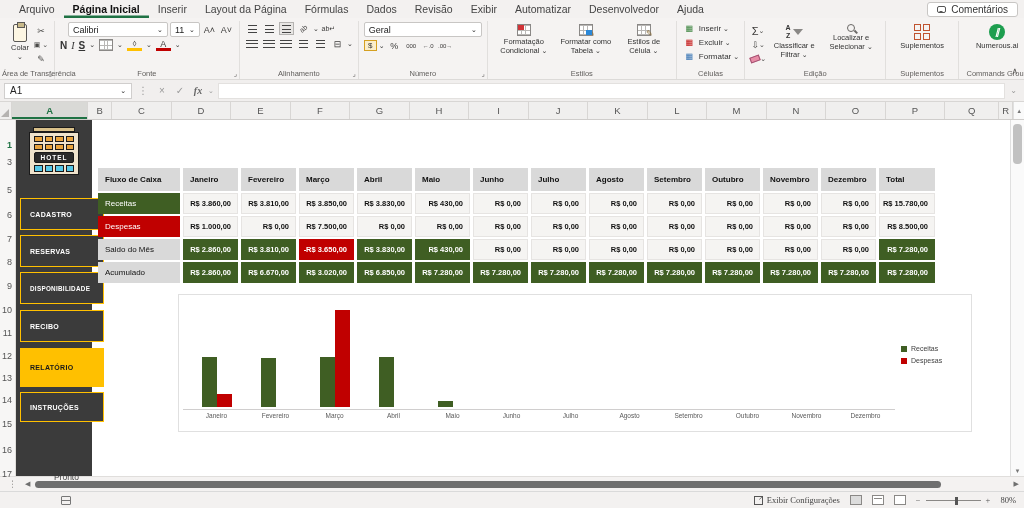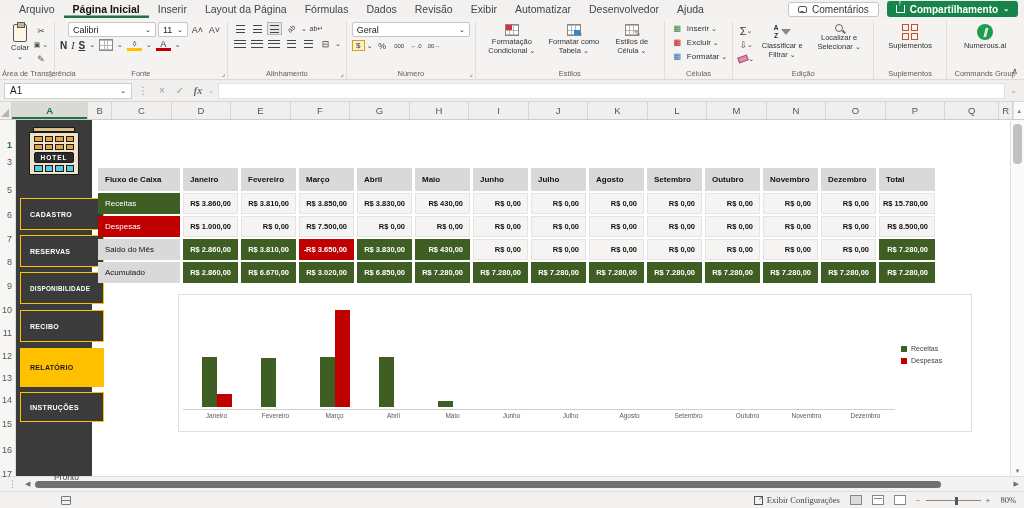--- a/index.html
+++ b/index.html
@@ -165,25 +165,20 @@
         <span class="menu-tab">Exibir</span>
         <span class="menu-tab">Automatizar</span>
         <span class="menu-tab">Desenvolvedor</span>
         <span class="menu-tab">Ajuda</span>
       </div>
     <div class="menu-right">
       <button class="comments-btn">
         <span class="comment-ic"></span>
         <span>Comentários</span>
       </button>
-      <button class="share-btn">
-        <span class="share-ic"></span>
-        <span>Compartilhamento</span>
-        <span class="chev">⌄</span>
-      </button>
     </div>
   </div>
 
   <div class="ribbon">
 
     <div class="rgroup">
       <div class="big-btn">
         <span class="clipboard-ic"></span>
         <span><span>Colar</span> <span class="chev">⌄</span></span>
       </div>
@@ -192,21 +187,21 @@
         <span class="mini-btn" style="font-size:7px;">▣ ⌄</span>
         <span class="mini-btn">✎</span>
       </div>
       <div class="rgroup-label"><span>Área de Transferência</span></div>
       <span class="launcher">⌟</span>
     </div>
 
     <div class="rgroup">
       <div class="rrows">
         <div class="icon-row">
-          <div class="rselect" style="width:88px;margin-left:8px;">
+          <div class="rselect" style="width:100px;margin-left:8px;">
             <span>Calibri</span>
               <span class="chev">⌄</span>
           </div>
           <div class="rselect" style="width:30px;">
             <span>11</span>
               <span class="chev">⌄</span>
           </div>
           <span class="sm-ic">A˄</span>
           <span class="sm-ic">A˅</span>
         </div>

